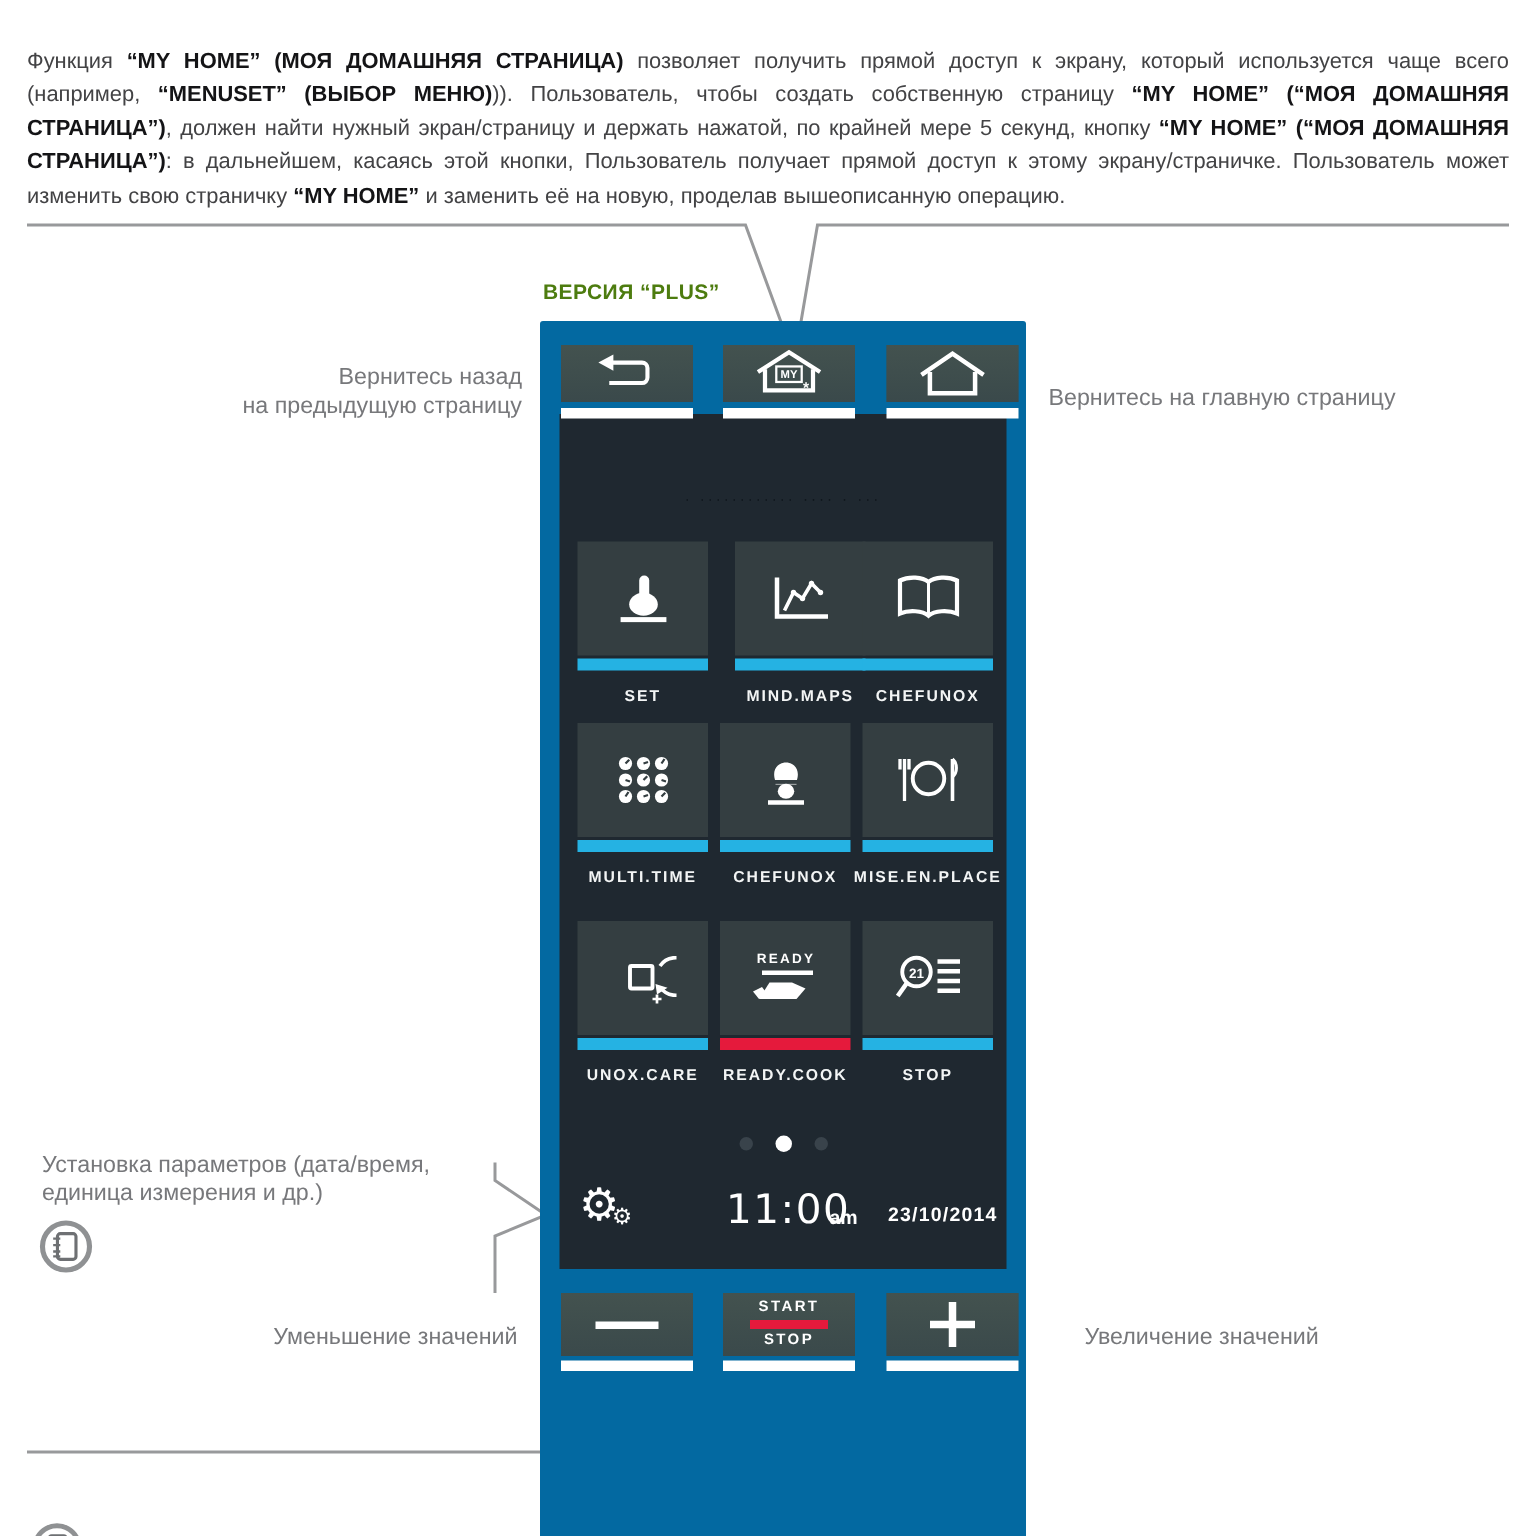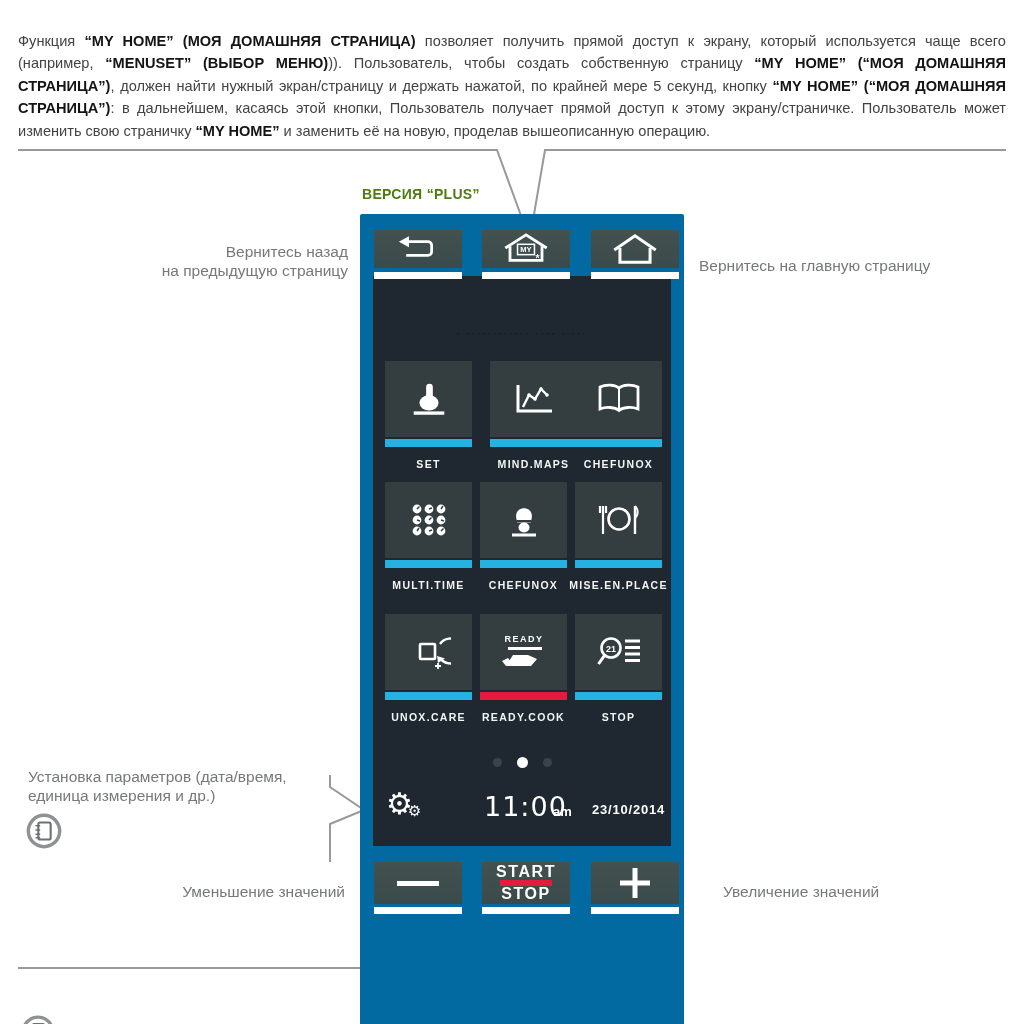--- a/index.html
+++ b/index.html
@@ -45,21 +45,21 @@
   #gear{position:absolute;left:26px;top:572px;color:#fff;font-family:"DejaVu Sans",sans-serif;}
   #gear .g1{font-size:30px;}
   #gear .g2{font-size:15px;position:absolute;left:22px;top:16px;}
   #time{position:absolute;left:124px;top:577px;color:#fff;font-size:27px;letter-spacing:1px;
     font-family:"DejaVu Sans",sans-serif;}
   #ampm{position:absolute;left:193px;top:590px;color:#fff;font-size:13px;font-weight:bold;}
   #date{position:absolute;left:232px;top:588px;color:#fff;font-size:13px;font-weight:bold;
     letter-spacing:.8px;}
   .minusbar{width:42px;height:5px;background:#fff;}
   #startstop .btn-face{justify-content:center;}
-  .ss-txt{color:#fff;font-size:16px;font-weight:bold;letter-spacing:1.6px;line-height:12px;}
+  .ss-txt{color:#fff;font-size:10px;font-weight:bold;letter-spacing:1.6px;line-height:12px;}
   .ss-red{width:52px;height:6px;margin:2px 0;}
 </style>
 </head>
 <body>
 
 <div id="page">
 
   <svg id="lines" width="1024" height="1024" viewBox="0 0 1024 1024">
     <g stroke="#98999b" stroke-width="2" fill="none">
       <polyline points="18,126 497,126 527,208"></polyline>

